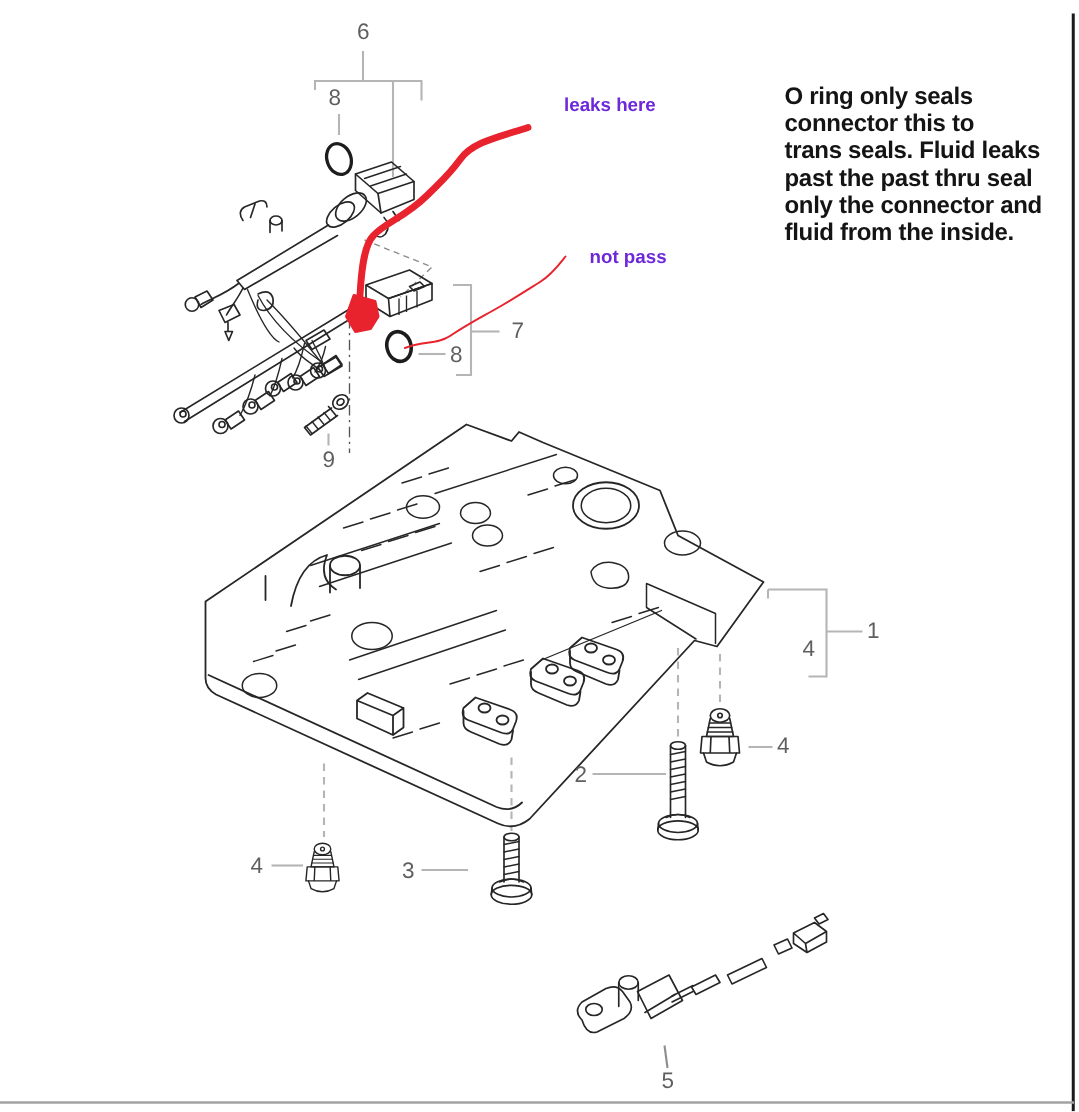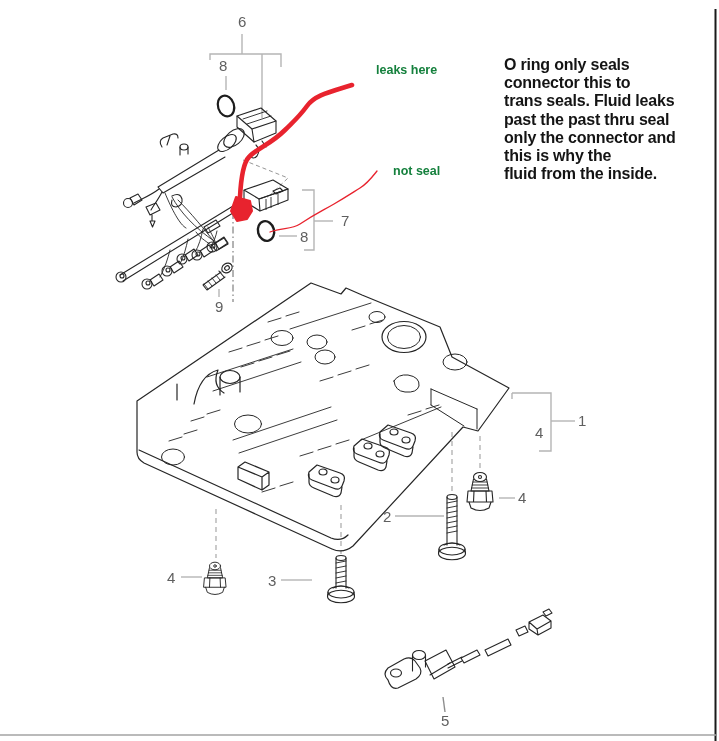--- a/index.html
+++ b/index.html
@@ -1,26 +1,26 @@
 <!DOCTYPE html>
 <html><head>
 <meta charset="utf-8">
 <style>
   html,body{margin:0;padding:0;background:#fff;}
   #stage{position:relative;width:719px;height:741px;background:#ffffff;overflow:hidden;
          font-family:"Liberation Sans",sans-serif;}
   #stage svg{position:absolute;left:0;top:0;}
   .callout{position:absolute;font:15px "Liberation Sans",sans-serif;color:#5f5f5f;
            white-space:nowrap;letter-spacing:.5px;}
-  .red-note{position:absolute;font:bold 12.5px "Liberation Sans",sans-serif;color:#15803d;
+  .red-note{position:absolute;font:bold 12.5px "Liberation Sans",sans-serif;color:#6d28d9;
             white-space:nowrap;}
   .note-block{position:absolute;left:504px;top:56px;width:212px;
               font:bold 16px/18.2px "Liberation Sans",sans-serif;color:#141414;
               letter-spacing:-0.2px;}
-  .note-line{white-space:nowrap;}
+  .note-line{white-space:nowrap;margin-left:19px;}
 </style>
 </head>
 <body>
 
 <div id="stage">
 
 <svg width="719" height="741" viewBox="0 0 719 741">
 
   <g stroke="#b5b5b5" stroke-width="1.4" fill="none">
 
@@ -288,25 +288,24 @@
 <div class="callout" style="left:215px;top:298px">9</div>
 <div class="callout" style="left:578px;top:412px">1</div>
 <div class="callout" style="left:535px;top:424px">4</div>
 <div class="callout" style="left:383px;top:508px">2</div>
 <div class="callout" style="left:518px;top:489px">4</div>
 <div class="callout" style="left:268px;top:572px">3</div>
 <div class="callout" style="left:167px;top:569px">4</div>
 <div class="callout" style="left:441px;top:712px">5</div>
 
 <div class="red-note" style="left:376px;top:63px">leaks here</div>
-<div class="red-note" style="left:393px;top:164px">not seal</div>
+<div class="red-note" style="left:393px;top:164px">not pass</div>
 
 <div class="note-block">
   <div class="note-line">O ring only seals</div>
   <div class="note-line">connector this to</div>
   <div class="note-line">trans seals. Fluid leaks</div>
   <div class="note-line">past the past thru seal</div>
   <div class="note-line">only the connector and</div>
-  <div class="note-line">this is why the</div>
   <div class="note-line">fluid from the inside.</div>
 </div>
 
 </div>
 
 </body></html>

